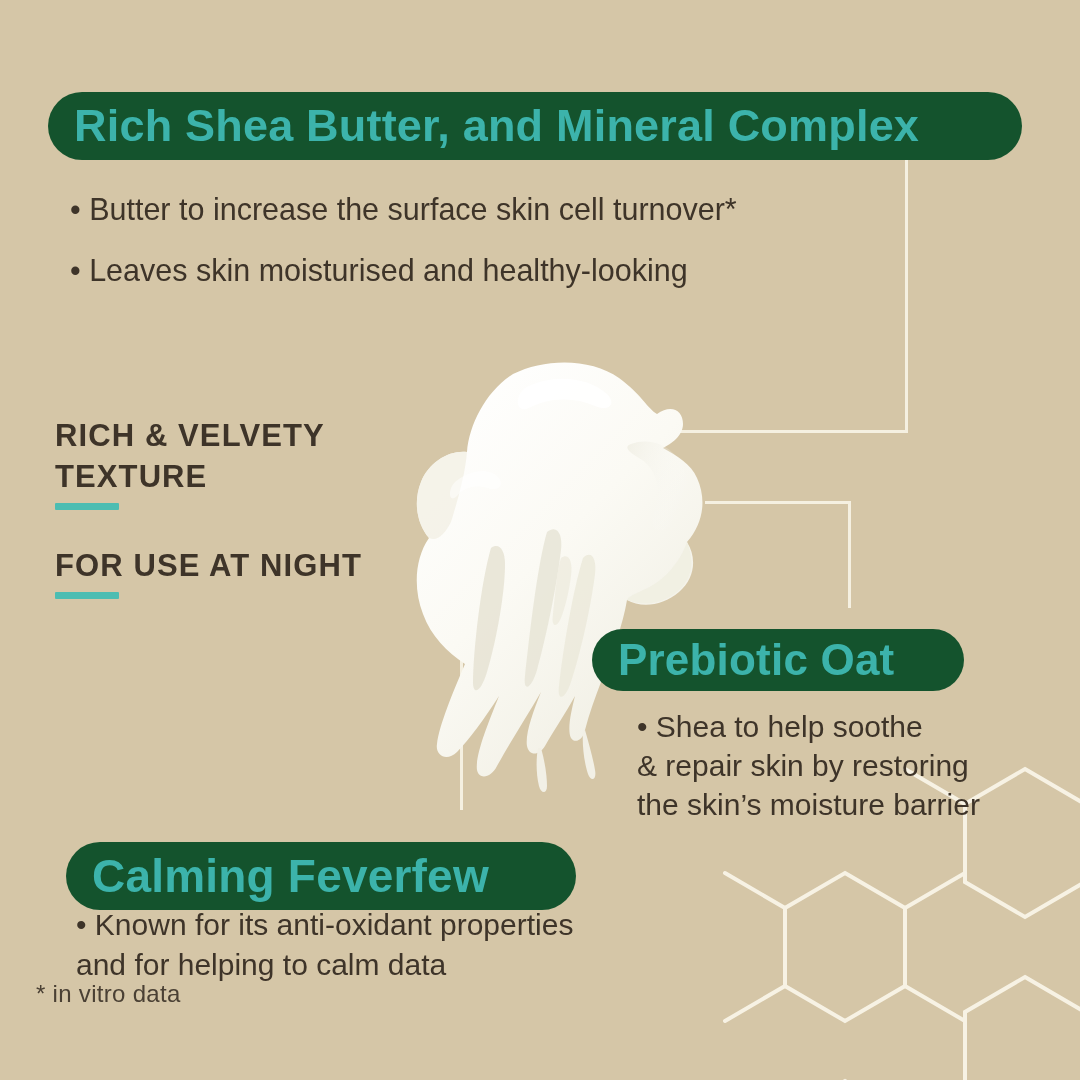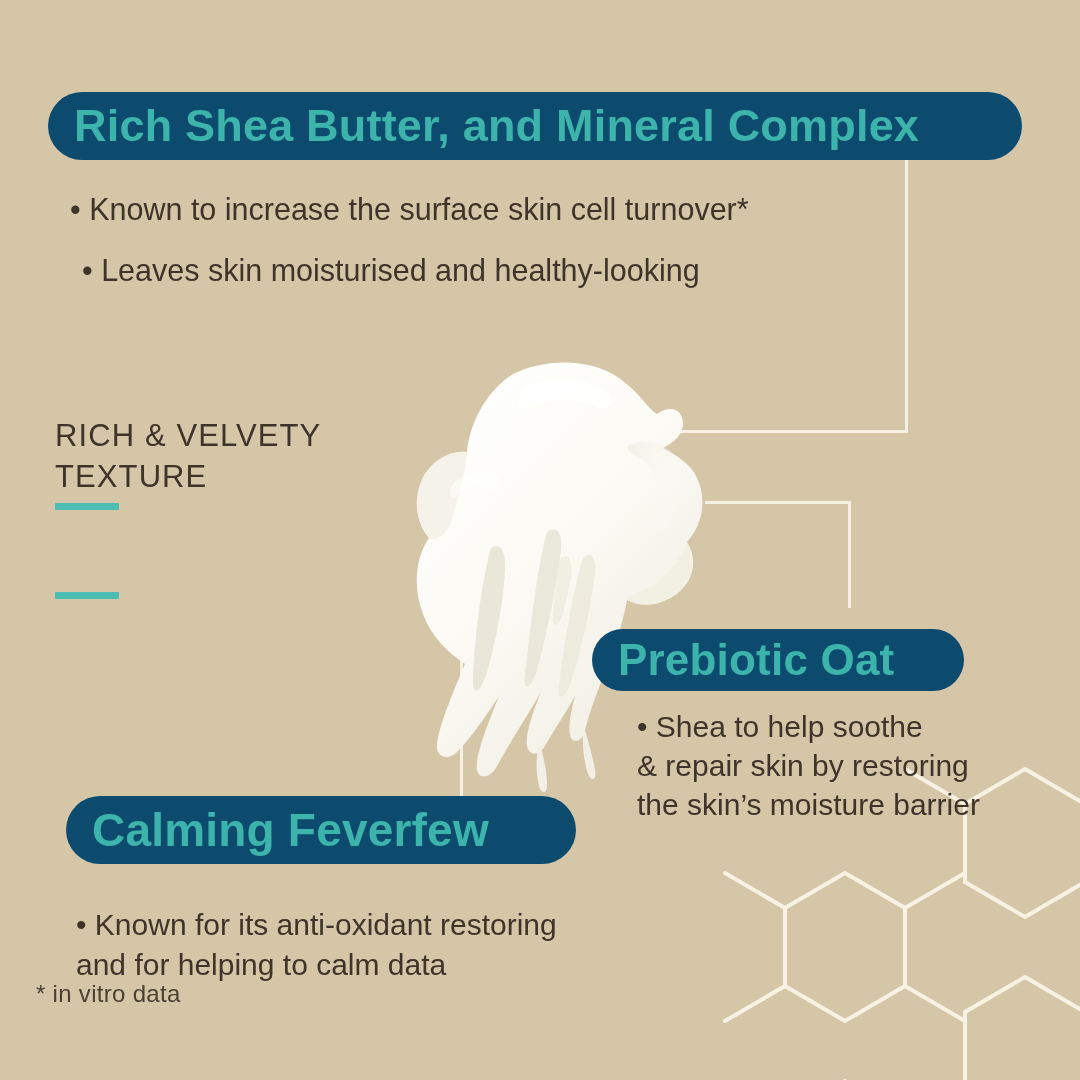--- a/index.html
+++ b/index.html
@@ -37,21 +37,21 @@
     position: absolute;
     left: 395px;
     top: 352px;
     width: 330px;
     height: 440px;
   }
 
   
   .pill {
     position: absolute;
-    background: #0c4a6e;
+    background: #14532d;
     border-radius: 999px;
     display: flex;
     align-items: center;
     color: #3cb3ab;
     font-weight: 700;
     letter-spacing: 0.2px;
     white-space: nowrap;
     box-sizing: border-box;
   }
   #pill-shea {
@@ -65,21 +65,21 @@
   #pill-oat {
     left: 592px;
     top: 629px;
     width: 372px;
     height: 62px;
     font-size: 44px;
     padding-left: 26px;
   }
   #pill-feverfew {
     left: 66px;
-    top: 796px;
+    top: 842px;
     width: 510px;
     height: 68px;
     font-size: 46px;
     padding-left: 26px;
   }
 
   
   .bullets {
     position: absolute;
     color: #3e3429;
@@ -87,41 +87,41 @@
     line-height: 1.27;
     white-space: nowrap;
   }
   .bullets div { margin-bottom: 0; }
 
   #bullets-shea {
     left: 70px;
     top: 190px;
     font-size: 30.5px;
   }
-  #bullets-shea div + div { margin-top: 22px; margin-left: 12px; }
+  #bullets-shea div + div { margin-top: 22px; }
 
   #bullets-oat {
     left: 637px;
     top: 707px;
     font-size: 30px;
     line-height: 1.3;
   }
 
   #bullets-feverfew {
     left: 76px;
     top: 905px;
     font-size: 30px;
     line-height: 1.33;
   }
 
   
   .label-block {
     position: absolute;
     color: #3e3429;
-    font-weight: 400;
+    font-weight: 700;
     font-size: 31px;
     letter-spacing: 1.1px;
     line-height: 1.33;
     white-space: pre-line;
   }
   #label-texture { left: 55px; top: 415px; }
   #label-night   { left: 55px; top: 545px; }
 
   .accent-bar {
     position: absolute;
@@ -280,42 +280,43 @@
       M 146 396
       C 150 410, 152 424, 152 434
       C 152 442, 146 442, 144 434
       C 141 422, 141 406, 143 396 Z"></path>
   </svg>
 
   <div class="pill" id="pill-shea">
     <span>Rich Shea Butter, and Mineral Complex</span>
   </div>
   <div class="bullets" id="bullets-shea">
-    <div>• Known to increase the surface skin cell turnover*</div>
+    <div>• Butter to increase the surface skin cell turnover*</div>
     <div>• Leaves skin moisturised and healthy-looking</div>
   </div>
 
   <div class="label-block" id="label-texture">RICH &amp; VELVETY
 TEXTURE</div>
   <div class="accent-bar" id="accent-texture"></div>
 
+  <div class="label-block" id="label-night">FOR USE AT NIGHT</div>
   <div class="accent-bar" id="accent-night"></div>
 
   <div class="pill" id="pill-oat">
     <span>Prebiotic Oat</span>
   </div>
   <div class="bullets" id="bullets-oat">
     <div>• Shea to help soothe</div>
     <div>&amp; repair skin by restoring</div>
     <div>the skin’s moisture barrier</div>
   </div>
 
   <div class="pill" id="pill-feverfew">
     <span>Calming Feverfew</span>
   </div>
   <div class="bullets" id="bullets-feverfew">
-    <div>• Known for its anti-oxidant restoring</div>
+    <div>• Known for its anti-oxidant properties</div>
     <div>and for helping to calm data</div>
   </div>
 
   <div id="footnote">* in vitro data</div>
 
 </div>
 
 </body></html>

